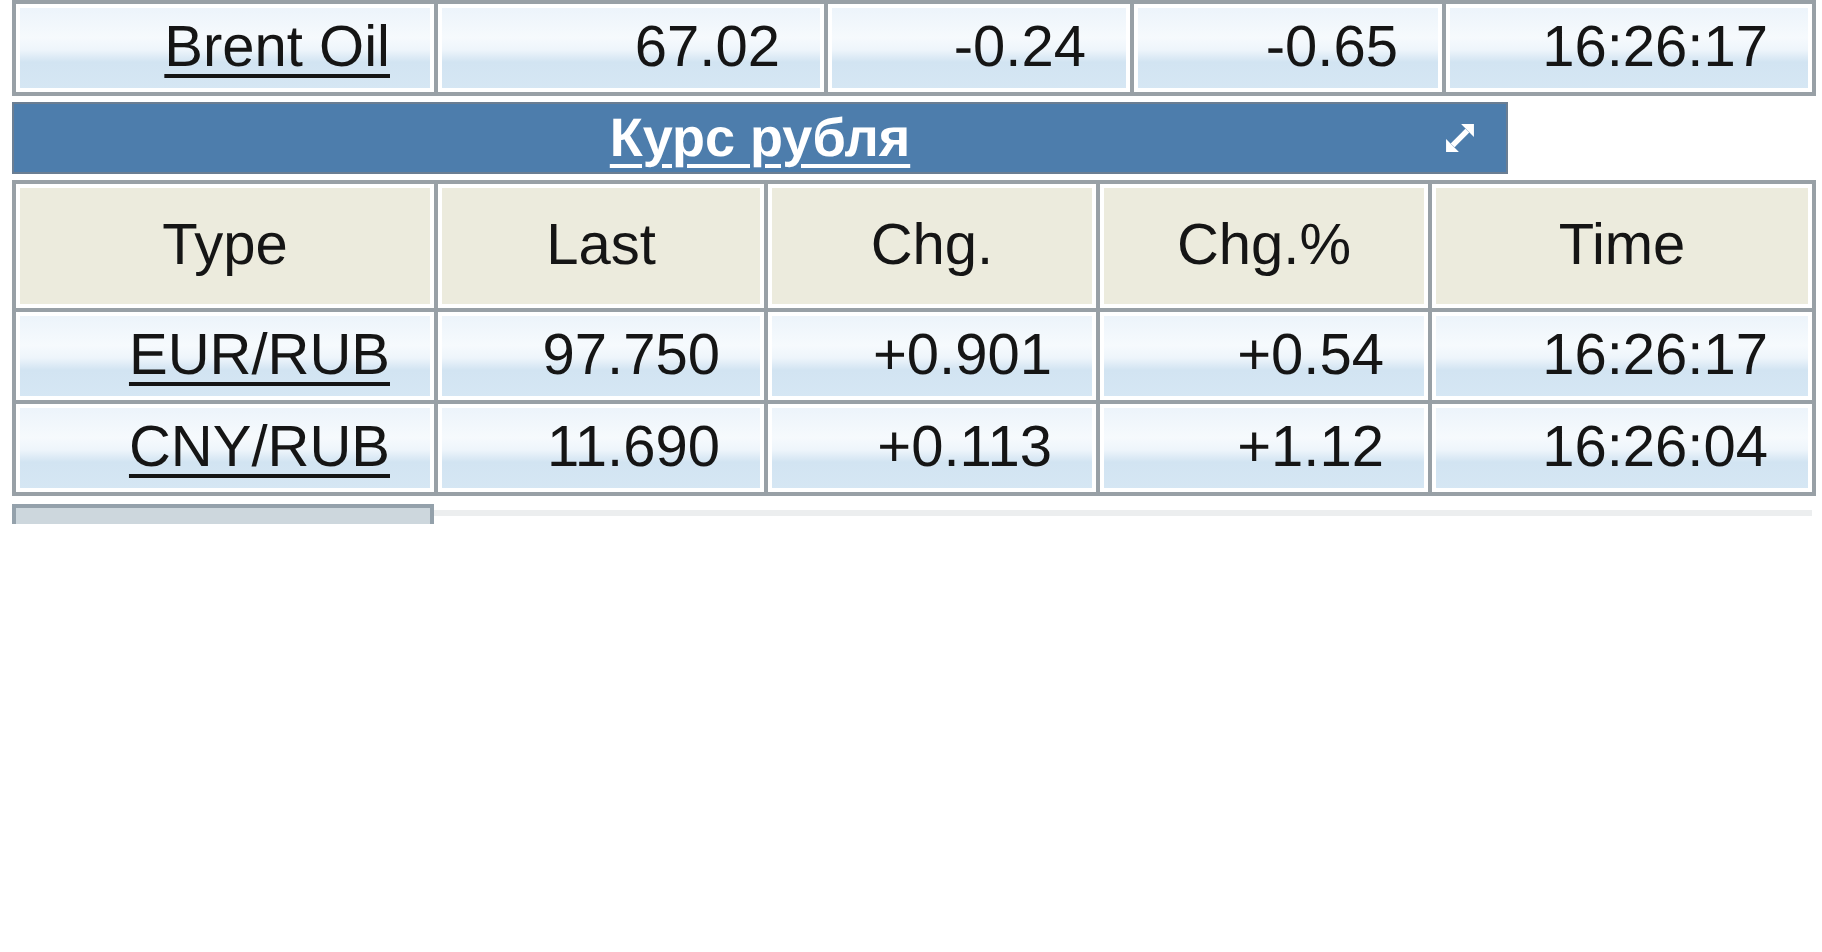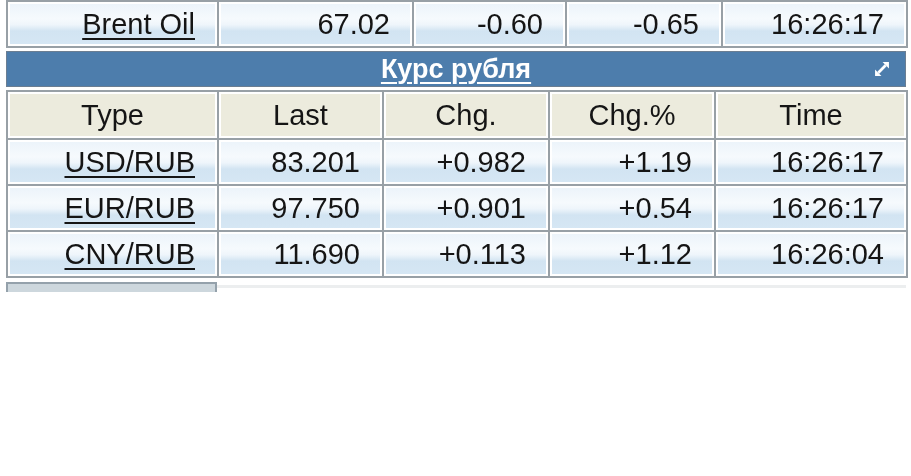--- a/index.html
+++ b/index.html
@@ -37,38 +37,38 @@
     font-size: 29px;
     color: var(--text, #151515);
     text-align: right;
     vertical-align: middle;
   }
   table.quotes th {
     background: var(--header-bg, #ecebdd);
     text-align: center;
     padding: 0 4px;
     font-weight: 400;
-    height: 48px;
+    height: 64px;
   }
   td.name-cell { padding-right: 19px; margin-left: 35px; }
   a.inst-link {
     color: var(--text, #151515);
     text-decoration: underline;
     text-decoration-thickness: 2px;
     text-underline-offset: 4px;
   }
   td.neg  { color: var(--negative, #cc2626); }
   td.pos  { color: var(--positive, #1d8a2e); }
   td.time { color: var(--text, #151515); }
 
   .rub-bar {
     box-sizing: border-box;
     margin: 3px 0;
     height: 36px;
-    width: 900px;
+    width: 748px;
     background: var(--bar-bg, #4d7dac);
     border: 1px solid #6b7e92;
     position: relative;
     display: flex;
     align-items: center;
     justify-content: center;
   }
   a.rub-title {
     color: #ffffff;
     font-size: 27px;
@@ -123,21 +123,21 @@
         <col style="width:156px">
         <col style="width:185px">
     </colgroup>
     <tbody>
 
         <tr>
           <td class="name-cell">
             <a href="#" class="inst-link">Brent Oil</a>
           </td>
           <td class="neg">67.02</td>
-          <td class="neg">-0.60</td>
+          <td class="neg">-0.24</td>
           <td class="neg">-0.65</td>
           <td class="time">16:26:17</td>
         </tr>
 
 
 
 
       </tbody>
   </table>
 
@@ -164,29 +164,20 @@
       <tr>
         <th>Type</th>
         <th>Last</th>
         <th>Chg.</th>
         <th>Chg.%</th>
         <th>Time</th>
       </tr>
     </thead>
     <tbody>
 
-        <tr>
-          <td class="name-cell">
-            <a href="#" class="inst-link">USD/RUB</a>
-          </td>
-          <td class="pos">83.201</td>
-          <td class="pos">+0.982</td>
-          <td class="pos">+1.19</td>
-          <td class="time">16:26:17</td>
-        </tr>
 
         <tr>
           <td class="name-cell">
             <a href="#" class="inst-link">EUR/RUB</a>
           </td>
           <td class="pos">97.750</td>
           <td class="pos">+0.901</td>
           <td class="pos">+0.54</td>
           <td class="time">16:26:17</td>
         </tr>

